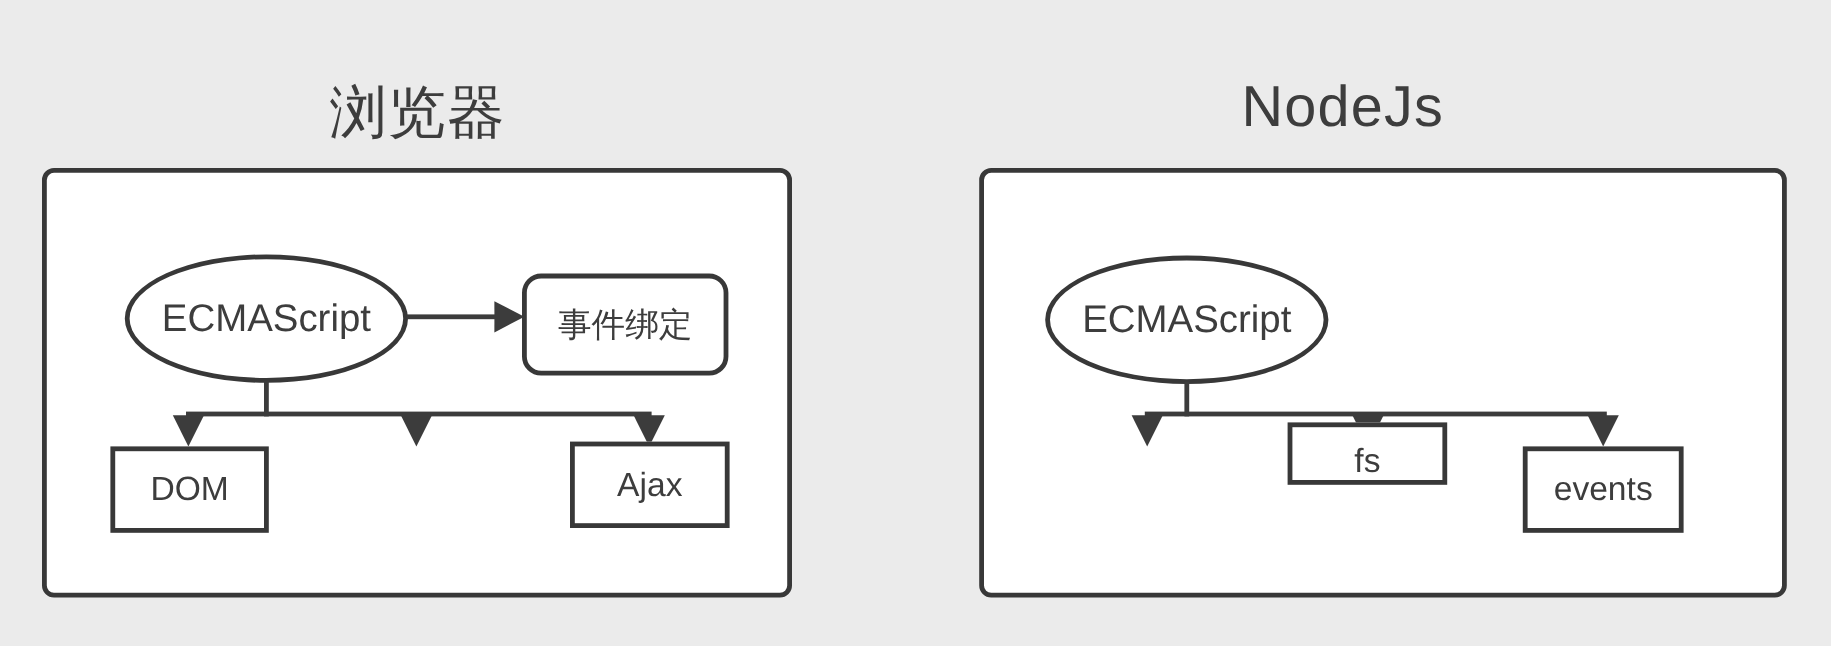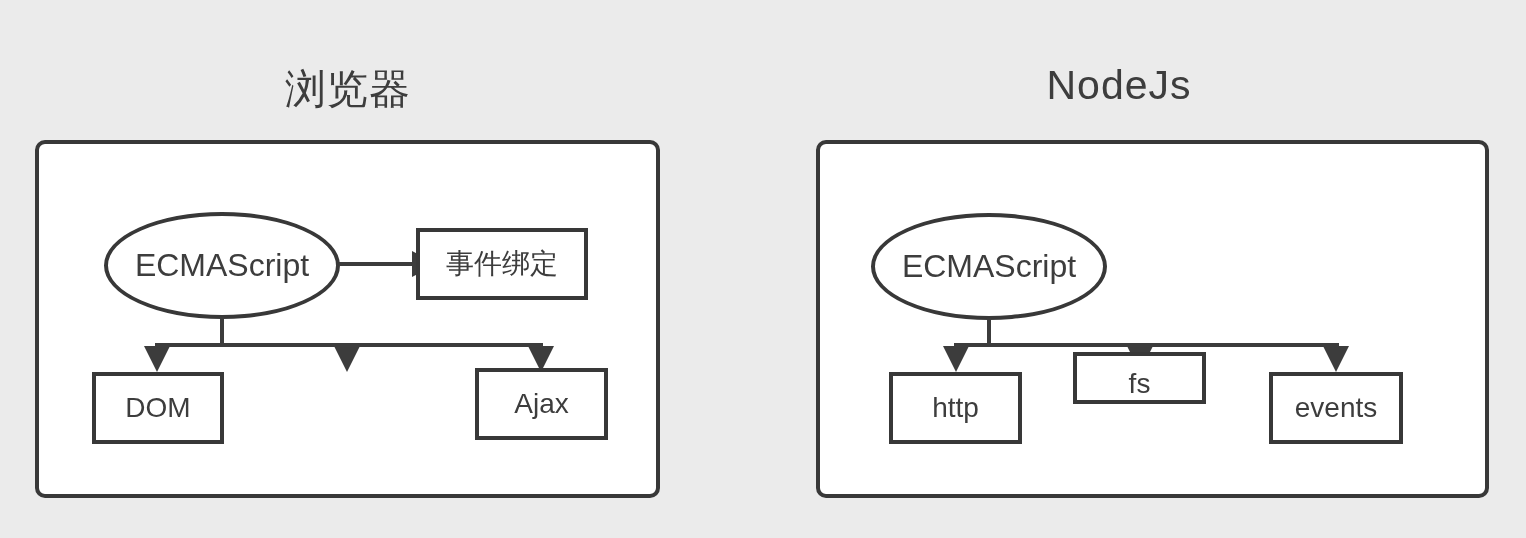--- a/index.html
+++ b/index.html
@@ -7,21 +7,21 @@
     width: 1526px; height: 538px;
     font-family: "Liberation Sans", "DejaVu Sans", sans-serif;
   }
   body { background: #ebebeb; position: relative; overflow: hidden; }
   .stage { position: absolute; left: 0; top: 0; width: 1526px; height: 538px; }
 
   .diagram-title {
     position: absolute;
     width: 260px; top: 62px;
     text-align: center;
-    font-size: 41px;
+    font-size: 48px;
     color: #3d3d3d;
     letter-spacing: 1px;
     white-space: nowrap;
   }
 
   .panel {
     position: absolute;
     top: 140px; height: 358px;
     background: #ffffff;
     border: 4px solid #383838;
@@ -75,21 +75,21 @@
 
   <div class="panel panel-left"></div>
 
   <div class="ellipse" style="left:104px; top:212px;">
     <span>ECMAScript</span>
   </div>
 
   <div class="line" style="left:339px; top:262px; width:76px; height:4px;"></div>
   <div class="arrowhead-right" style="left:412px; top:251px;"></div>
 
-  <div class="node-box" style="left:416px; top:228px; width:172px; height:72px;">
+  <div class="node-box" style="left:435px; top:228px; width:172px; height:85px;border-radius:16px;">
     <span>事件绑定</span>
   </div>
 
   <div class="line" style="left:220px; top:317px; width:4px; height:30px;"></div>
   <div class="line" style="left:155px; top:343px; width:388px; height:4px;"></div>
   <div class="arrowhead-down" style="left:144px; top:346px;"></div>
   <div class="arrowhead-down" style="left:334px; top:346px;"></div>
   <div class="arrowhead-down" style="left:528px; top:346px;"></div>
 
   <div class="node-box" style="left:92px; top:372px; width:132px; height:72px;">
@@ -106,23 +106,20 @@
   <div class="ellipse" style="left:871px; top:213px;">
     <span>ECMAScript</span>
   </div>
 
   <div class="line" style="left:987px; top:318px; width:4px; height:29px;"></div>
   <div class="line" style="left:954px; top:343px; width:385px; height:4px;"></div>
   <div class="arrowhead-down" style="left:943px; top:346px;"></div>
   <div class="arrowhead-down" style="left:1127px; top:346px;"></div>
   <div class="arrowhead-down" style="left:1323px; top:346px;"></div>
 
-  <div class="node-box" style="left:889px; top:372px; width:133px; height:72px;">
-    <span>http</span>
-  </div>
   <div class="node-box" style="left:1073px; top:352px; width:133px; height:52px;align-items:flex-end;">
     <span>fs</span>
   </div>
   <div class="node-box" style="left:1269px; top:372px; width:134px; height:72px;">
     <span>events</span>
   </div>
 
 </div>
 
 </body></html>

